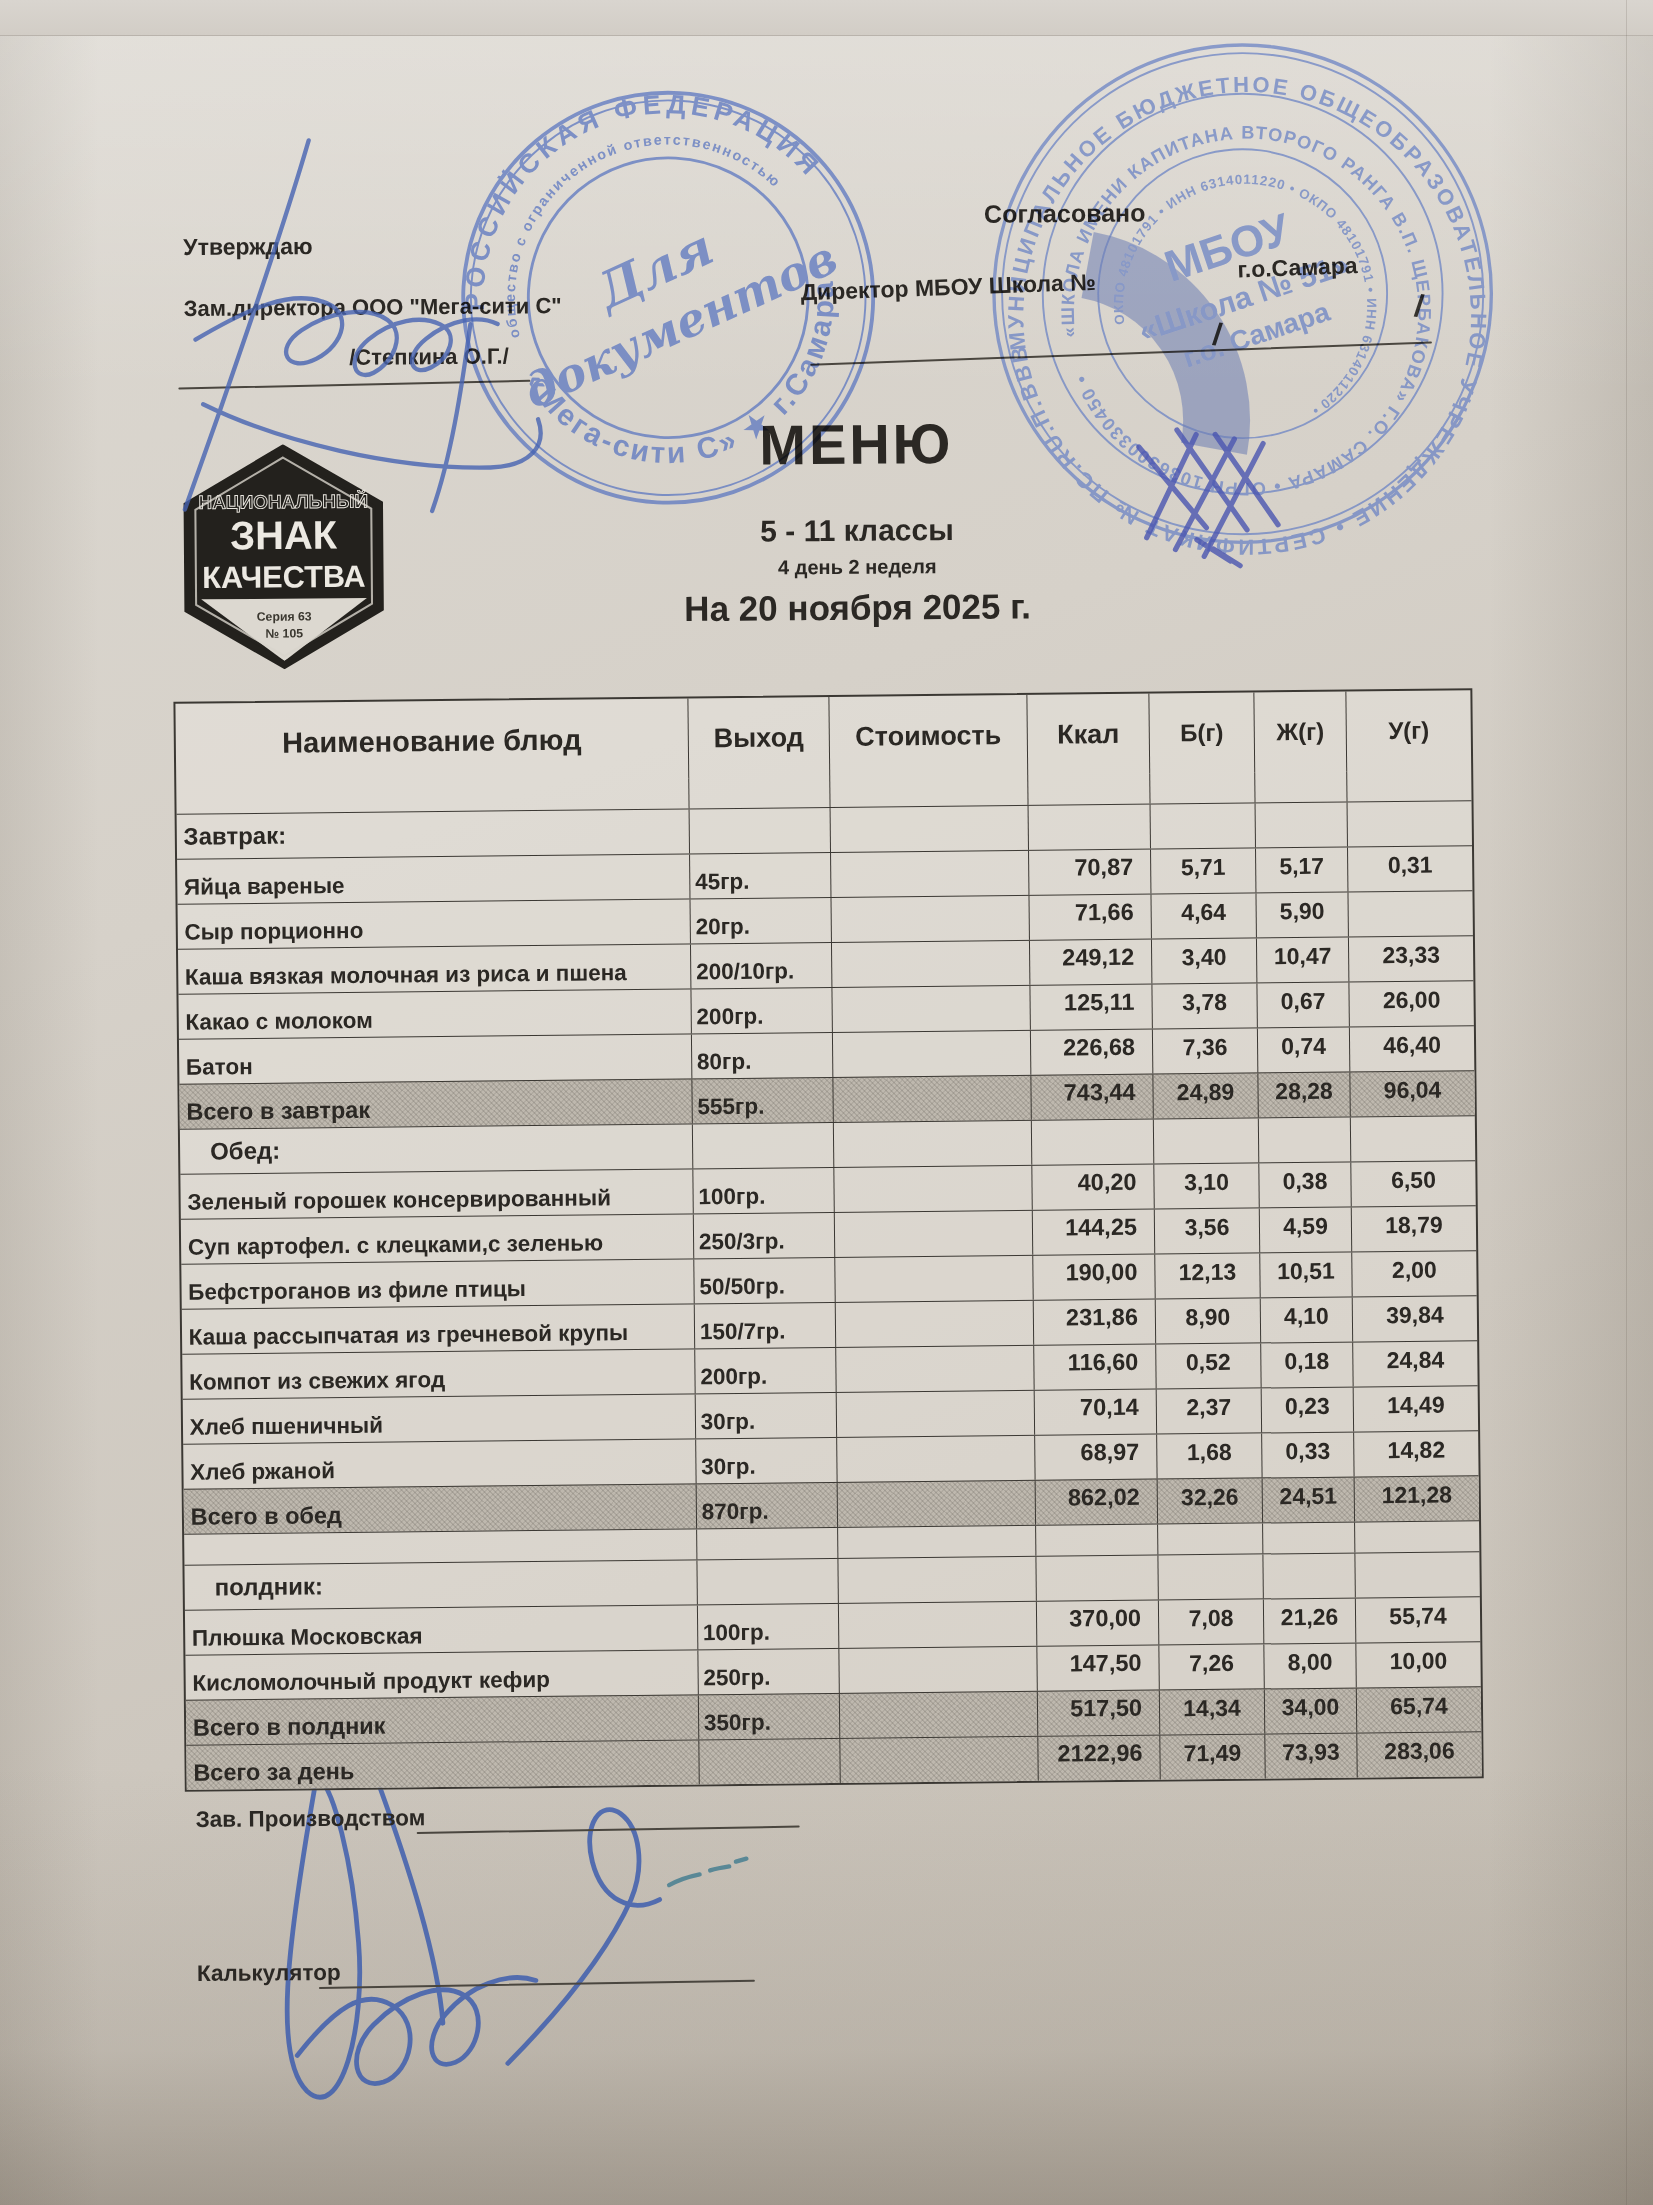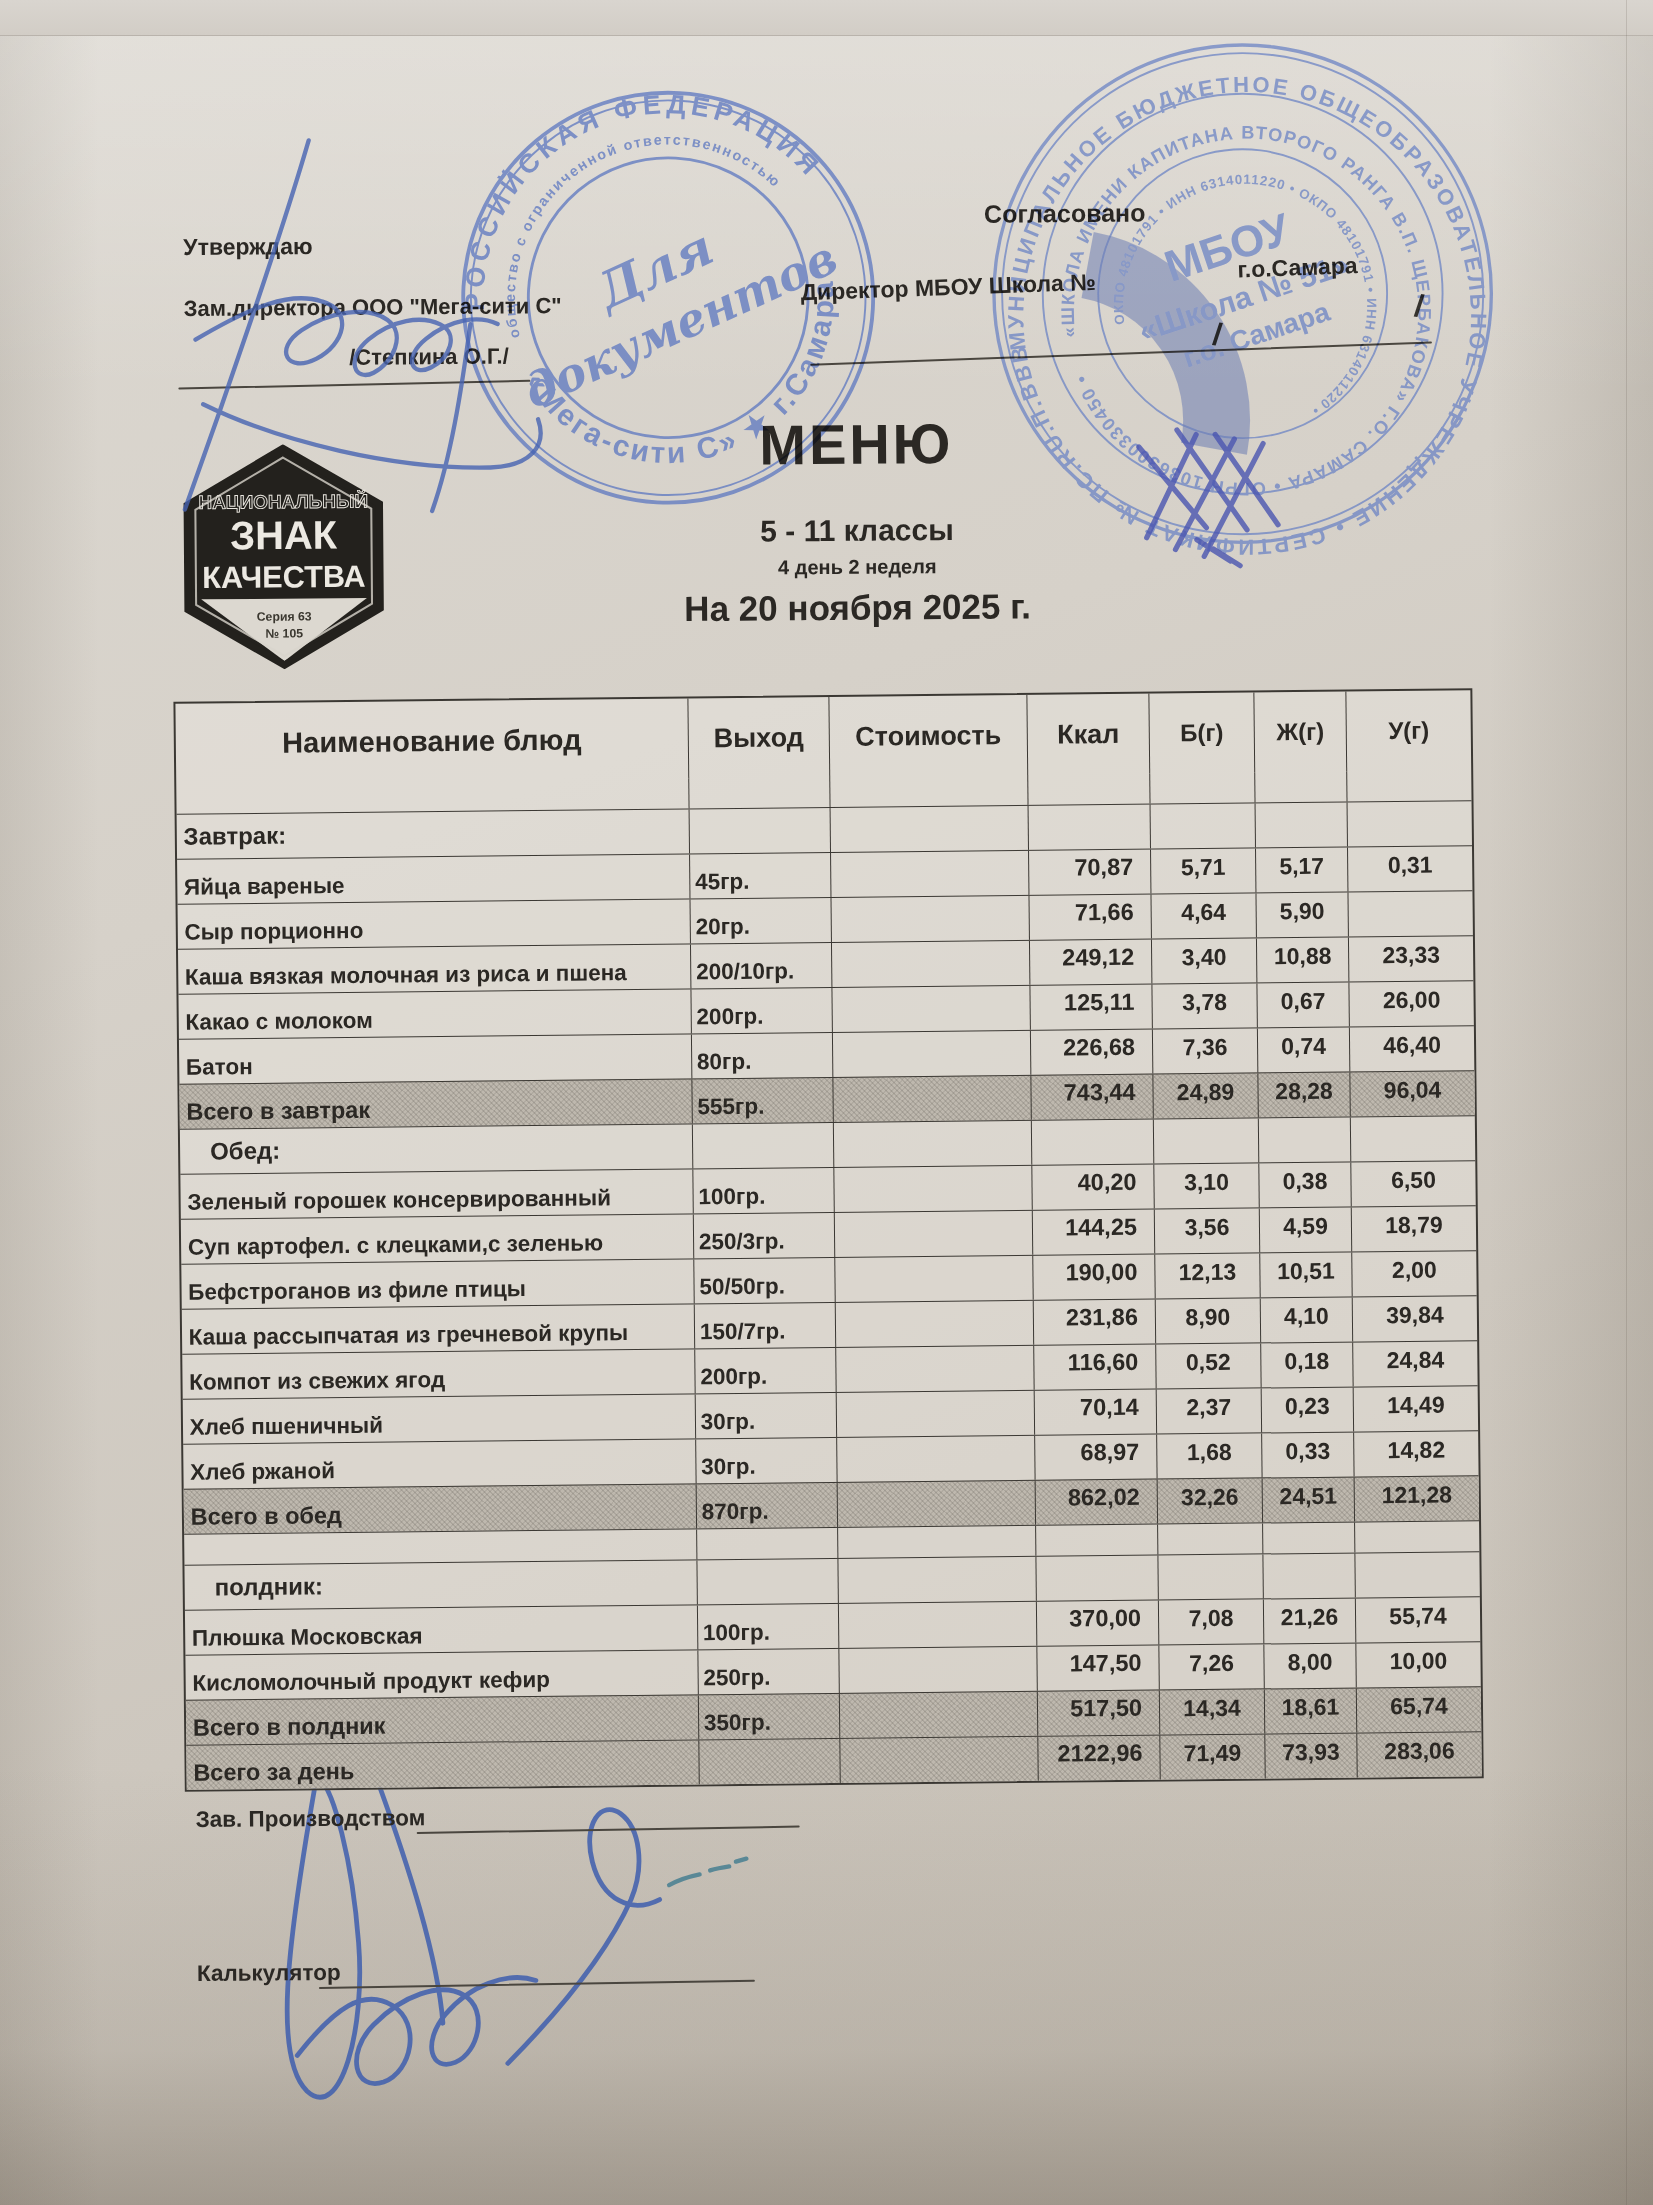--- a/index.html
+++ b/index.html
@@ -242,21 +242,21 @@
             <div class="td c-mid">4,64</div>
             <div class="td c-mid">5,90</div>
             <div class="td c-mid"></div>
           </div>
           <div class="tr row">
             <div class="td c-name">Каша вязкая молочная из риса и пшена</div>
             <div class="td c-portion">200/10гр.</div>
             <div class="td c-cost"></div>
             <div class="td c-kcal">249,12</div>
             <div class="td c-mid">3,40</div>
-            <div class="td c-mid">10,88</div>
+            <div class="td c-mid">10,47</div>
             <div class="td c-mid">23,33</div>
           </div>
           <div class="tr row">
             <div class="td c-name">Какао с молоком</div>
             <div class="td c-portion">200гр.</div>
             <div class="td c-cost"></div>
             <div class="td c-kcal">125,11</div>
             <div class="td c-mid">3,78</div>
             <div class="td c-mid">0,67</div>
             <div class="td c-mid">26,00</div>
@@ -395,21 +395,21 @@
             <div class="td c-mid">7,26</div>
             <div class="td c-mid">8,00</div>
             <div class="td c-mid">10,00</div>
           </div>
           <div class="tr total">
             <div class="td c-name">Всего в полдник</div>
             <div class="td c-portion">350гр.</div>
             <div class="td c-cost"></div>
             <div class="td c-kcal">517,50</div>
             <div class="td c-mid">14,34</div>
-            <div class="td c-mid">18,61</div>
+            <div class="td c-mid">34,00</div>
             <div class="td c-mid">65,74</div>
           </div>
           <div class="tr total">
             <div class="td c-name">Всего за день</div>
             <div class="td c-portion"></div>
             <div class="td c-cost"></div>
             <div class="td c-kcal">2122,96</div>
             <div class="td c-mid">71,49</div>
             <div class="td c-mid">73,93</div>
             <div class="td c-mid">283,06</div>

